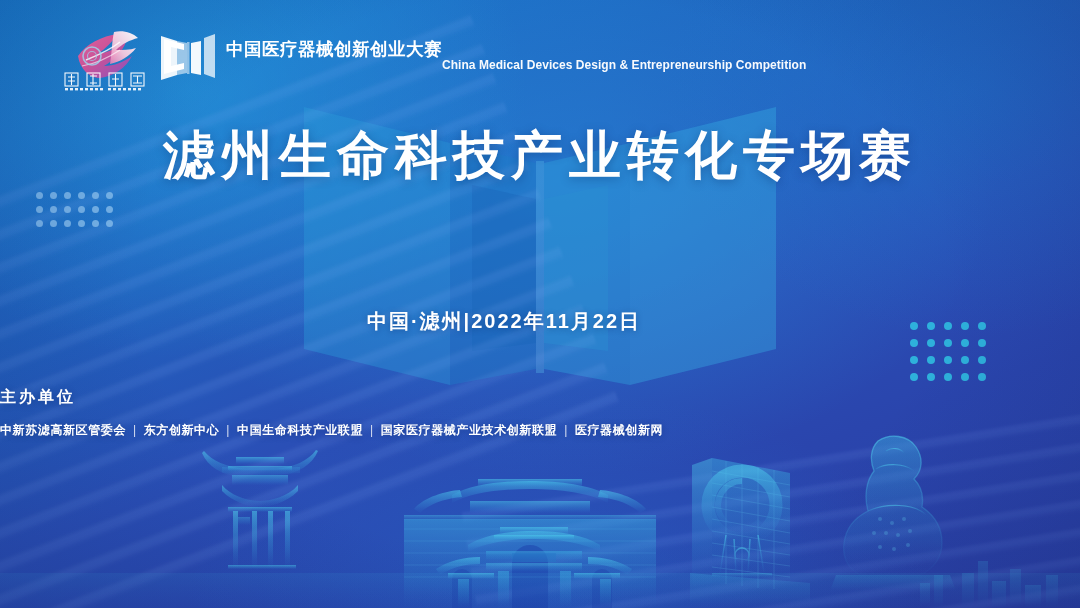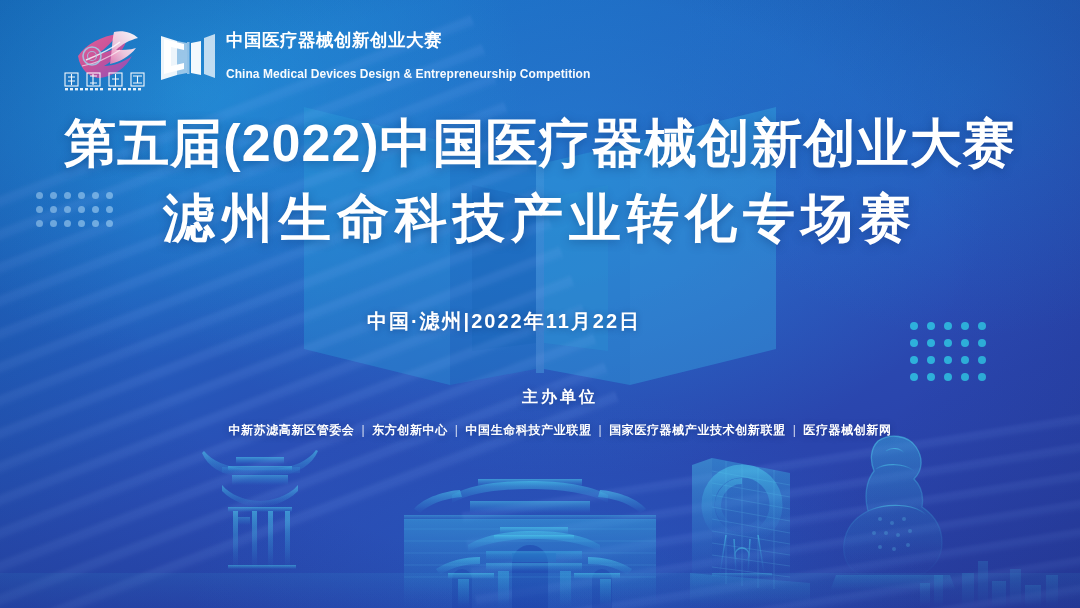--- a/index.html
+++ b/index.html
@@ -90,21 +90,21 @@
 
   
   #header { position:absolute; left:0; top:0; width:1080px; height:100px; }
 
   #logo-innovation { position:absolute; left:62px; top:26px; width:100px; height:66px; }
   #logo-innovation svg { display:block; }
 
   #logo-cmdc { position:absolute; left:160px; top:28px; height:56px; display:flex; align-items:center; }
   #logo-cmdc .mark { width:56px; height:52px; margin-right:10px; flex:0 0 auto; }
   #logo-cmdc .mark svg { display:block; }
-  #logo-cmdc .txt { display:flex; flex-direction:column; justify-content:flex-start; }
+  #logo-cmdc .txt { display:flex; flex-direction:row; justify-content:flex-start; }
   #logo-cmdc .cn {
     font-size:17.5px; font-weight:bold; color:#ffffff; letter-spacing:.5px;
     line-height:1.05; white-space:nowrap;
   }
   #logo-cmdc .en {
     font-size:12px; font-weight:bold; color:#ffffff; letter-spacing:.05px;
     margin-top:18px; white-space:nowrap; opacity:.97;
   }
 
   
@@ -116,21 +116,21 @@
   #title-1 { font-size:52px; letter-spacing:1px; line-height:1.22; }
   #title-2 { font-size:52px; letter-spacing:6px; line-height:1.28; margin-top:10px; }
 
   #date-line {
     position:absolute; left:0; top:308px; width:1008px; text-align:center;
     color:#ffffff; font-size:20px; font-weight:bold; letter-spacing:2px;
     white-space:nowrap; text-shadow:0 1px 6px rgba(10,35,95,0.4);
   }
 
   
-  #org-block { position:absolute; left:0; top:387px; width:1080px; text-align:center;padding-left:40px; }
+  #org-block { position:absolute; left:0; top:387px; width:1080px; text-align:left; }
   #org-title {
     color:#ffffff; font-size:16px; font-weight:bold; letter-spacing:3px;
     text-shadow:0 1px 6px rgba(10,35,95,0.4);
   }
   #org-list {
     margin-top:14px;
     color:#ffffff; font-size:12px; font-weight:bold; letter-spacing:.6px;
     white-space:nowrap; text-shadow:0 1px 6px rgba(10,35,95,0.4);
   }
   #org-list .sep { opacity:.8; padding:0 7px; font-weight:normal; }
@@ -462,21 +462,20 @@
         </svg>
       </div>
       <div class="txt">
         <div class="cn">中国医疗器械创新创业大赛</div>
         <div class="en">China Medical Devices Design &amp; Entrepreneurship Competition</div>
       </div>
     </div>
   </div>
 
   <div id="title-block">
-    <div class="title-line" id="title-1">第五届(2022)中国医疗器械创新创业大赛</div>
     <div class="title-line" id="title-2">滤州生命科技产业转化专场赛</div>
   </div>
 
   <div id="date-line">中国·滤州|2022年11月22日</div>
 
   <div id="org-block">
     <div id="org-title">主办单位</div>
     <div id="org-list"><span>中新苏滤高新区管委会</span><span class="sep">|</span><span>东方创新中心</span><span class="sep">|</span><span>中国生命科技产业联盟</span><span class="sep">|</span><span>国家医疗器械产业技术创新联盟</span><span class="sep">|</span><span>医疗器械创新网</span></div>
   </div>
 

